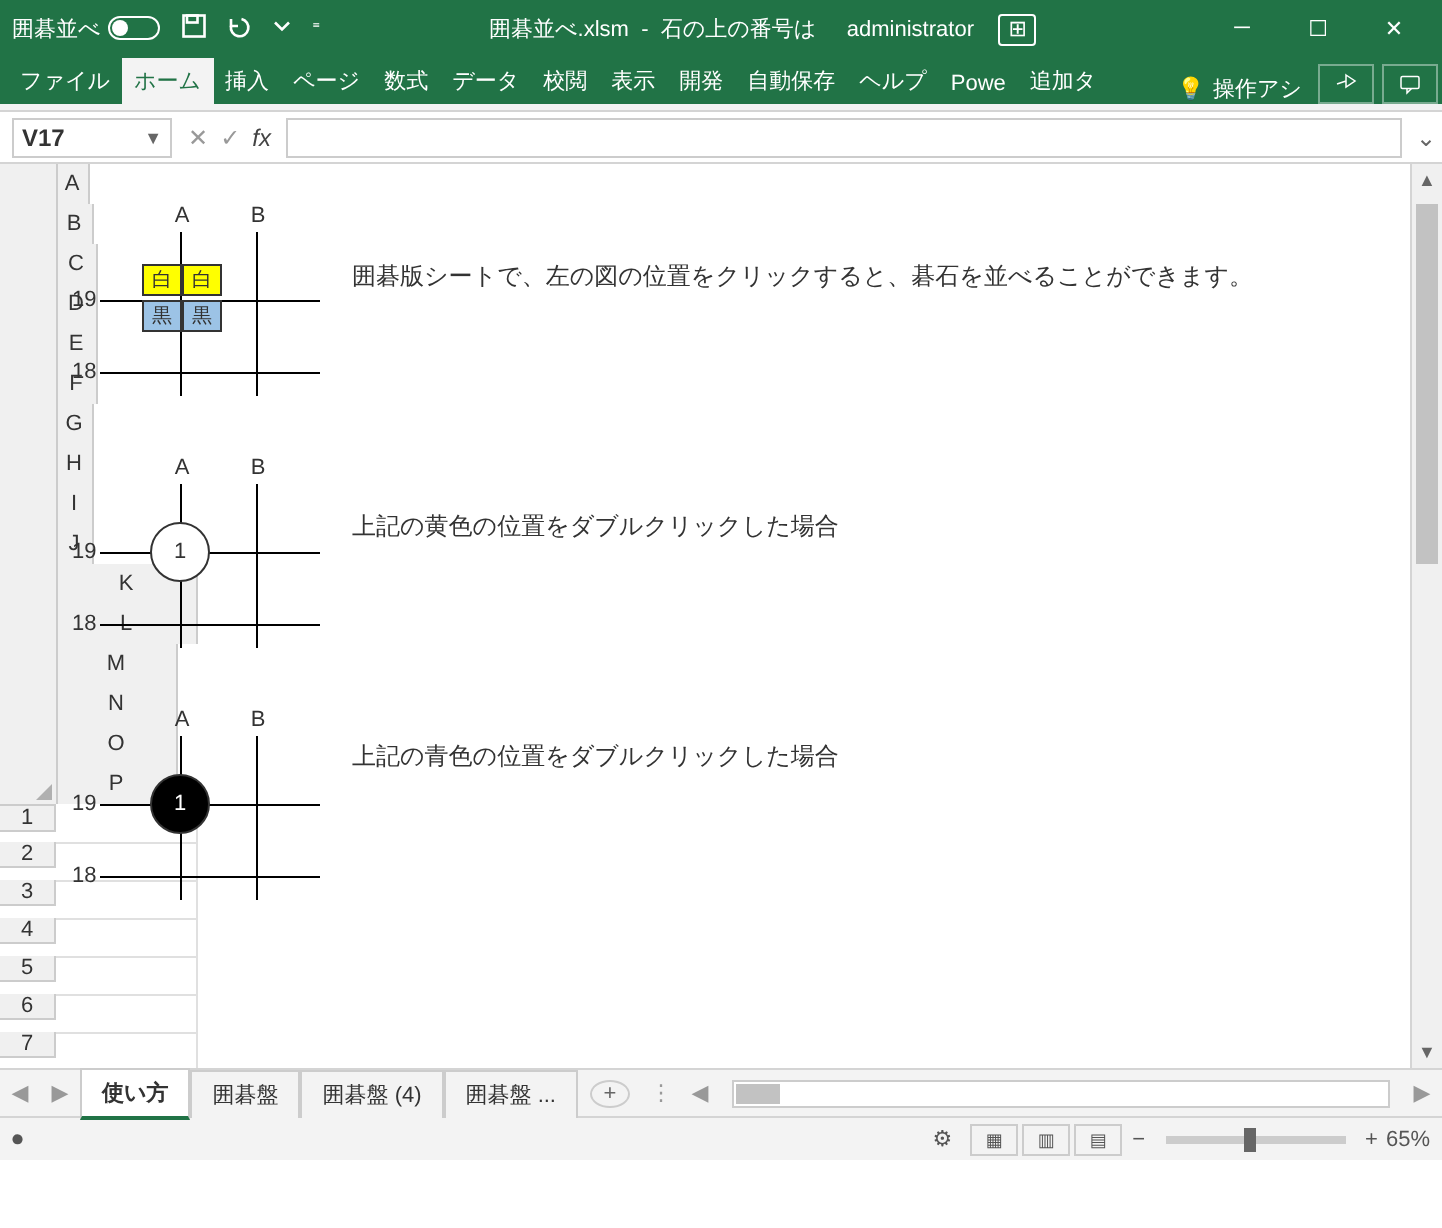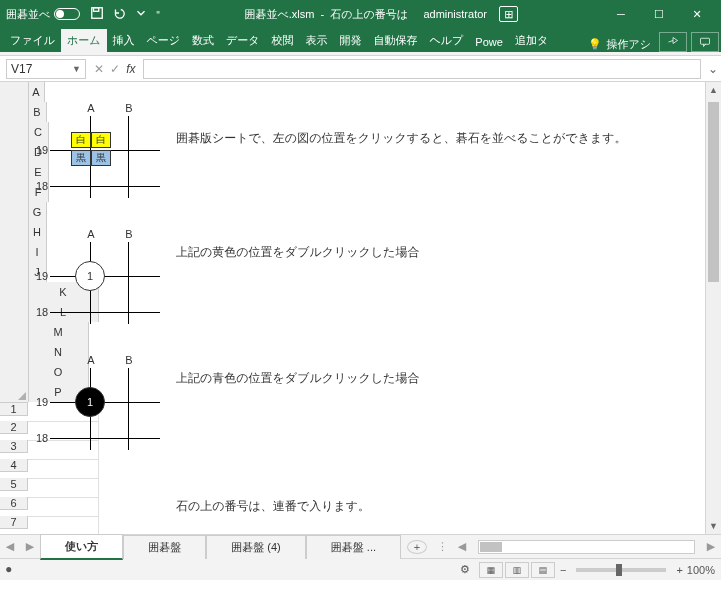--- a/index.html
+++ b/index.html
@@ -14,21 +14,21 @@
 .titlebar .wincontrols { display:flex; gap:2px; }
 .titlebar .wincontrols div { width:36px; height:24px; display:flex; align-items:center; justify-content:center; cursor:pointer; }
 .ribbon-tabs { background:#217346; height:24px; display:flex; align-items:flex-end; padding-left:4px; color:#fff; font-size:11px; }
 .ribbon-tabs .tab { padding:4px 6px; cursor:pointer; }
 .ribbon-tabs .tab.active { background:#f3f3f3; color:#217346; }
 .ribbon-tabs .spacer { flex:1; }
 .ribbon-tabs .search { color:#fff; display:flex; align-items:center; gap:4px; padding:0 6px; }
 .ribbon-tabs .rightbtn { width:28px; height:20px; border:1px solid rgba(255,255,255,.4); margin:0 2px; display:flex; align-items:center; justify-content:center; }
 .ribbon-body { background:#f3f3f3; height:4px; border-bottom:1px solid #d4d4d4; }
 .formula-bar-row { display:flex; align-items:center; height:26px; border-bottom:1px solid #d4d4d4; background:#fff; }
-.namebox { width:80px; height:20px; border:1px solid #ccc; margin-left:6px; padding:0 4px; font-size:12px; display:flex; align-items:center; }
+.namebox { width:80px; height:20px; border:1px solid #ccc; margin-left:6px; padding:0 4px; font-size:12px; display:flex; align-items:center;font-weight:bold; }
 .namebox .dd { margin-left:auto; font-size:9px; color:#666; }
 .fx-icons { display:flex; align-items:center; gap:6px; margin:0 8px; color:#999; font-size:12px; }
 .fx-icons .fx { font-style:italic; color:#444; }
 .formula-input { flex:1; height:20px; border:1px solid #ccc; margin-right:4px; }
 .formula-expand { width:16px; text-align:center; color:#666; cursor:pointer; }
 .sheet-area { position:relative; height:452px; display:flex; }
 .corner { width:28px; height:20px; background:#f0f0f0; border-right:1px solid #ccc; border-bottom:1px solid #ccc; position:relative; }
 .corner::after { content:""; position:absolute; right:2px; bottom:2px; border-left:8px solid transparent; border-bottom:8px solid #b0b0b0; }
 .colh { height:20px; background:#f0f0f0; border-right:1px solid #ccc; display:flex; align-items:center; justify-content:center; font-size:11px; color:#333; }
 .grid-wrap { flex:1; overflow:hidden; position:relative; }
@@ -40,21 +40,21 @@
 .vscroll .arr { height:16px; display:flex; align-items:center; justify-content:center; color:#666; font-size:9px; }
 .go-overlay { position:absolute; pointer-events:none; }
 .go-overlay .hline, .go-overlay .vline { position:absolute; background:#000; }
 .go-overlay .lbl { position:absolute; font-size:11px; text-align:center; pointer-events:auto; }
 .stone-box { position:absolute; width:20px; height:16px; border:1px solid #333; font-size:10px; display:flex; align-items:center; justify-content:center; pointer-events:auto; }
 .white-stone { position:absolute; width:30px; height:30px; border:1px solid #333; border-radius:50%; background:#fff; display:flex; align-items:center; justify-content:center; font-size:11px; pointer-events:auto; }
 .black-stone { position:absolute; width:30px; height:30px; border:1px solid #333; border-radius:50%; background:#000; color:#fff; display:flex; align-items:center; justify-content:center; font-size:11px; pointer-events:auto; }
 .desc { position:absolute; font-size:12px; white-space:nowrap; pointer-events:auto; }
 .sheet-tabs { height:24px; background:#f3f3f3; border-top:1px solid #d4d4d4; display:flex; align-items:center; font-size:11px; }
 .sheet-tabs .navarr { width:20px; text-align:center; color:#999; cursor:pointer; }
-.sheet-tabs .stab { padding:4px 24px; border:1px solid #ccc; border-bottom:none; background:#fff; cursor:pointer; margin-top:1px; }
+.sheet-tabs .stab { padding:4px 10px; border:1px solid #ccc; border-bottom:none; background:#fff; cursor:pointer; margin-top:1px; }
 .sheet-tabs .stab.active { border-bottom:2px solid #217346; background:#fff; font-weight:bold; }
 .sheet-tabs .stab.inactive { background:#f3f3f3; }
 .sheet-tabs .addtab { width:20px; text-align:center; border:1px solid #ccc; border-radius:50%; margin:0 6px; cursor:pointer; color:#666; }
 .sheet-tabs .hscroll { flex:1; margin:0 6px; height:14px; border:1px solid #ccc; background:#fff; position:relative; }
 .sheet-tabs .hscroll .th { position:absolute; left:1px; top:1px; bottom:1px; width:22px; background:#c2c2c2; }
 .statusbar { height:22px; background:#f3f3f3; border-top:1px solid #d4d4d4; display:flex; align-items:center; font-size:11px; padding:0 6px; color:#555; }
 .statusbar .spacer { flex:1; }
 .statusbar .viewbtn { width:24px; height:16px; border:1px solid #ccc; margin:0 1px; display:flex; align-items:center; justify-content:center; font-size:9px; cursor:pointer; }
 .statusbar .slider { width:90px; height:4px; background:#ccc; margin:0 6px; position:relative; }
 .statusbar .slider .kn { position:absolute; left:44%; top:-4px; width:6px; height:12px; background:#666; }
@@ -219,37 +219,36 @@
     <div class="go-overlay" style="left:50px; top:152px;">
       <div class="hline" style="left:0;top:42px;width:110px;height:1px"></div>
       <div class="hline" style="left:0;top:78px;width:110px;height:1px"></div>
       <div class="vline" style="top:8px;left:40px;height:82px;width:1px"></div>
       <div class="vline" style="top:8px;left:78px;height:82px;width:1px"></div>
       <div class="lbl" style="left:34px;top:-6px;width:14px">A</div>
       <div class="lbl" style="left:72px;top:-6px;width:14px">B</div>
       <div class="lbl" style="left:-14px;top:36px">19</div>
       <div class="lbl" style="left:-14px;top:72px">18</div>
       <div class="white-stone" style="left:25px;top:27px">1</div>
-      <div class="desc" style="left:126px;top:10px">上記の黄色の位置をダブルクリックした場合</div>
+      <div class="desc" style="left:126px;top:21px">上記の黄色の位置をダブルクリックした場合</div>
     </div>
 
     <div class="go-overlay" style="left:50px; top:278px;">
       <div class="hline" style="left:0;top:42px;width:110px;height:1px"></div>
       <div class="hline" style="left:0;top:78px;width:110px;height:1px"></div>
       <div class="vline" style="top:8px;left:40px;height:82px;width:1px"></div>
       <div class="vline" style="top:8px;left:78px;height:82px;width:1px"></div>
       <div class="lbl" style="left:34px;top:-6px;width:14px">A</div>
       <div class="lbl" style="left:72px;top:-6px;width:14px">B</div>
       <div class="lbl" style="left:-14px;top:36px">19</div>
       <div class="lbl" style="left:-14px;top:72px">18</div>
       <div class="black-stone" style="left:25px;top:27px">1</div>
       <div class="desc" style="left:126px;top:10px">上記の青色の位置をダブルクリックした場合</div>
     </div>
 
-    <div class="desc" style="left:176px; top:416px;">石の上の番号は、連番で入ります。</div>
 
   </div>
   <div class="vscroll">
     <div class="arr">▲</div>
     <div class="thumb"></div>
     <div class="arr" style="position:absolute;bottom:0;width:100%;">▼</div>
   </div>
 </div>
 
 <div class="sheet-tabs">
@@ -273,14 +272,14 @@
   <div class="spacer"></div>
   <span style="margin-right:8px;">⚙</span>
   <div class="viewbtn">▦</div>
   <div class="viewbtn">▥</div>
   <div class="viewbtn">▤</div>
   <span style="margin:0 4px;">−</span>
   <div class="slider">
       <div class="kn"></div>
     </div>
   <span style="margin:0 4px;">+</span>
-  <span>100%</span>
+  <span>65%</span>
 </div>
 
 </body></html>

